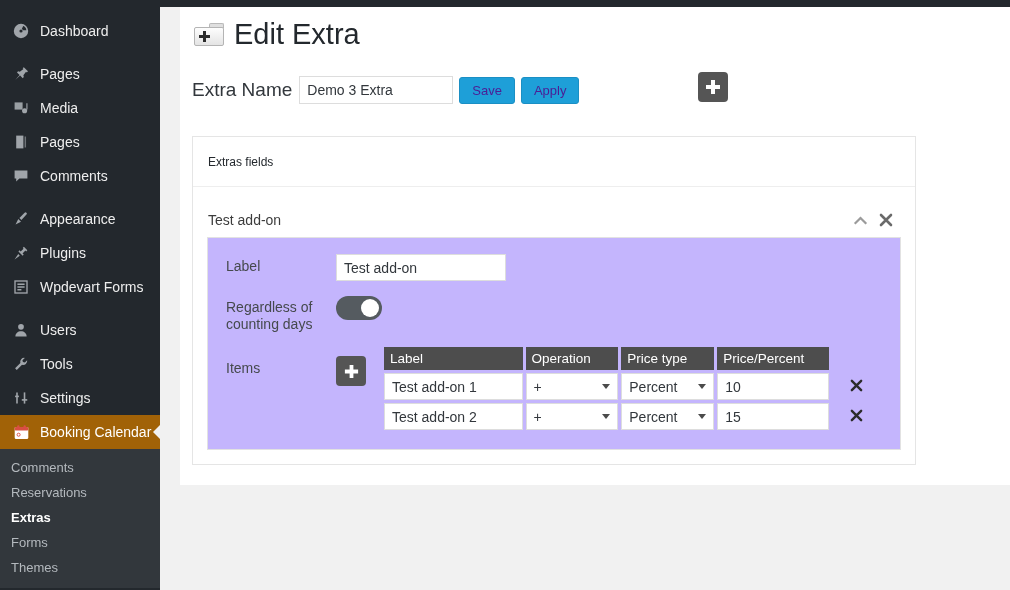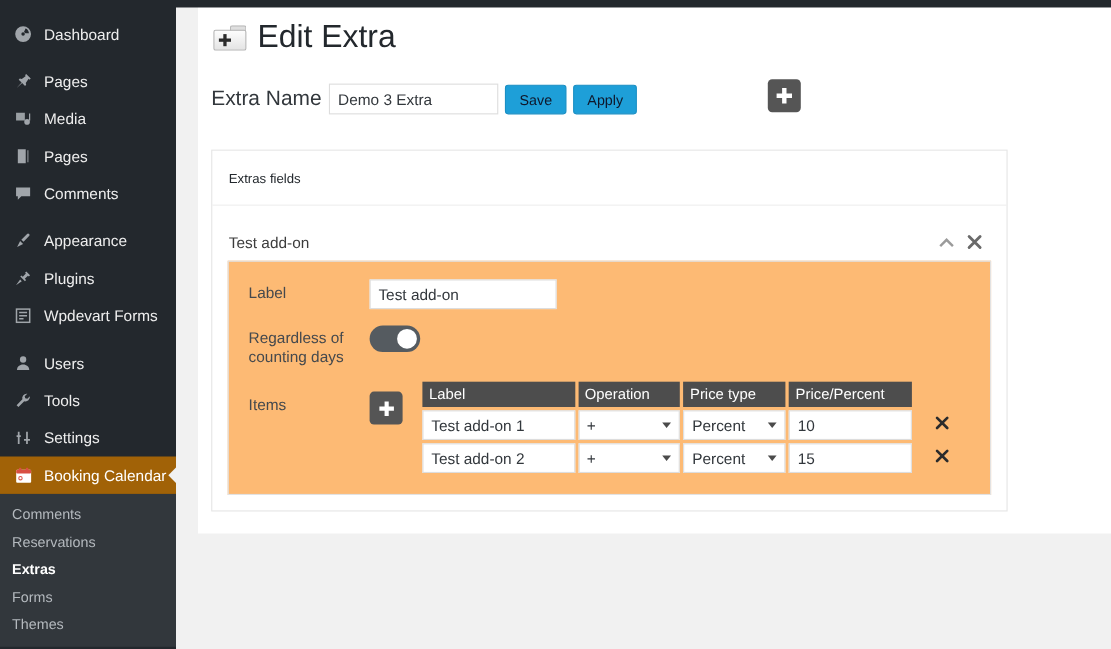--- a/index.html
+++ b/index.html
@@ -138,21 +138,21 @@
     color: #32373c;
     background: #fff;
     border: 1px solid #ddd;
     padding: 3px 7px;
     outline: none;
   }
   #extra-name-input { width: 154px; height: 28px; }
   .btn-blue {
     font-family: "Liberation Sans", sans-serif;
     font-size: 13px;
-    color: #0f172a;
+    color: #4c1d95;
     background: #1e9fd8;
     border: 1px solid #1b8fc4;
     border-radius: 3px;
     padding: 6px 12px;
     margin-left: 6px;
     cursor: pointer;
     line-height: 1;
   }
 
   
@@ -196,21 +196,21 @@
   .ico-btn {
     color: #9b9b9b;
     cursor: pointer;
     display: inline-flex; align-items: center; justify-content: center;
     width: 22px; height: 22px;
     margin-left: 4px;
   }
   .ico-btn.close { color: #6a6a6a; }
 
   .addon-inner {
-    background: #fdba74;
+    background: #c4b5fd;
     border: 1px solid #e2e2e2;
     padding: 16px 34px 16px 18px;
   }
   .frow { display: flex; align-items: flex-start; margin-bottom: 14px; }
   .frow:last-child { margin-bottom: 0; }
   .flabel {
     width: 110px;
     flex: 0 0 110px;
     font-size: 14px;
     color: #45494d;

